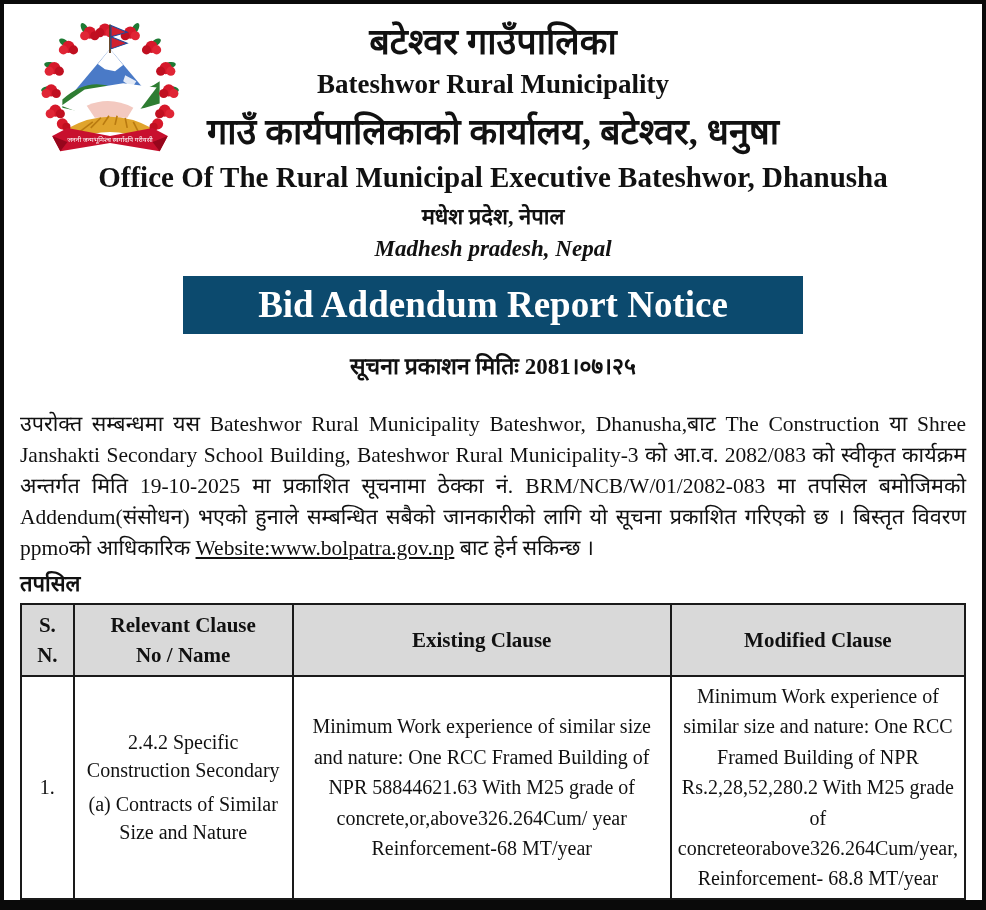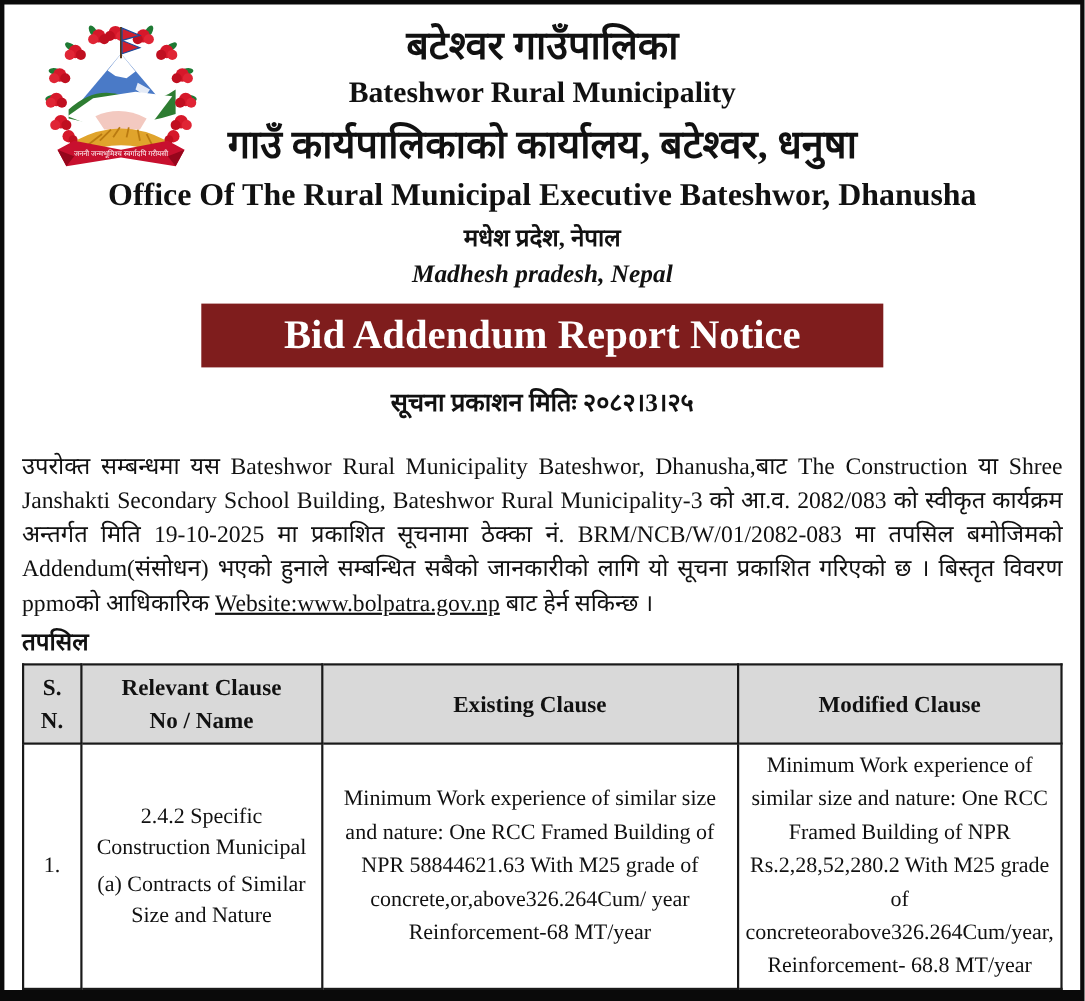--- a/index.html
+++ b/index.html
@@ -11,21 +11,21 @@
   }
   .hdr{text-align:center;position:relative;}
   .logo{position:absolute;left:14px;top:6px;width:152px;height:148px;}
   .h-np1{font-size:36px;font-weight:bold;margin:2px 0 4px;}
   .h-en1{font-size:27px;font-weight:bold;margin:2px 0 6px;}
   .h-np2{font-size:36px;font-weight:bold;margin:4px 0 6px;}
   .h-en2{font-size:29px;font-weight:bold;margin:2px 0 6px;}
   .h-np3{font-size:22px;font-weight:bold;margin:4px 0 6px;}
   .h-en3{font-size:23px;font-weight:bold;margin:4px 0 0;font-style:italic;}
   .banner{
-    width:620px;margin:14px auto 0;background:#7f1d1d;color:#fff;
+    width:620px;margin:14px auto 0;background:#0c4a6e;color:#fff;
     text-align:center;font-weight:bold;font-size:37px;line-height:57px;height:58px;
   }
   .date-line{text-align:center;font-weight:bold;font-size:23px;margin-top:15px;}
   .body-par{
     font-size:21.5px;line-height:31px;text-align:justify;margin-top:28px;
   }
   .weblink{text-decoration:underline;color:#111;}
   .tapsil{text-align:left;font-weight:bold;font-size:22px;margin-top:3px;}
   table.addendum{
     width:100%;border-collapse:collapse;margin-top:6px;
@@ -174,21 +174,21 @@
     <div class="h-np2">गाउँ कार्यपालिकाको कार्यालय, बटेश्वर, धनुषा</div>
     <div class="h-en2">Office Of The Rural Municipal Executive Bateshwor, Dhanusha</div>
     <div class="h-np3">मधेश प्रदेश, नेपाल</div>
     <div class="h-en3">Madhesh pradesh, Nepal</div>
   </div>
 
   <div class="banner">
     <span>Bid Addendum Report Notice</span>
   </div>
 
-  <div class="date-line">सूचना प्रकाशन मितिः २०८२।3।२५</div>
+  <div class="date-line">सूचना प्रकाशन मितिः 2081।०७।२५</div>
 
   <div class="body-par">
     <span>उपरोक्त सम्बन्धमा यस Bateshwor Rural Municipality Bateshwor, Dhanusha,बाट The Construction या Shree Janshakti Secondary School Building, Bateshwor Rural Municipality-3 को आ.व. 2082/083 को स्वीकृत कार्यक्रम अन्तर्गत मिति 19-10-2025 मा प्रकाशित सूचनामा ठेक्का नं. BRM/NCB/W/01/2082-083 मा तपसिल बमोजिमको Addendum(संसोधन) भएको हुनाले सम्बन्धित सबैको जानकारीको लागि यो सूचना प्रकाशित गरिएको छ । बिस्तृत विवरण ppmoको आधिकारिक </span><span class="weblink">Website:www.bolpatra.gov.np</span><span> बाट हेर्न सकिन्छ ।</span>
   </div>
 
   <div class="tapsil">तपसिल</div>
 
   <table class="addendum">
     <thead>
       <tr>
@@ -201,21 +201,21 @@
           <span>No / Name</span>
         </th>
         <th class="col-exist">Existing Clause</th>
         <th>Modified Clause</th>
       </tr>
     </thead>
     <tbody>
       <tr>
         <td>1.</td>
         <td>
-          <div class="rel-block">2.4.2 Specific Construction Municipal</div>
+          <div class="rel-block">2.4.2 Specific Construction Secondary</div>
           <div class="rel-block">(a) Contracts of Similar Size and Nature</div>
         </td>
         <td>
           <div class="clause-text">Minimum Work experience of similar size and nature: One RCC Framed Building of NPR 58844621.63 With M25 grade of concrete,or,above326.264Cum/ year Reinforcement-68 MT/year</div>
         </td>
         <td>
           <div class="clause-text">Minimum Work experience of similar size and nature: One RCC Framed Building of NPR Rs.2,28,52,280.2 With M25 grade of concreteorabove326.264Cum/year, Reinforcement- 68.8 MT/year</div>
         </td>
       </tr>
     </tbody>

